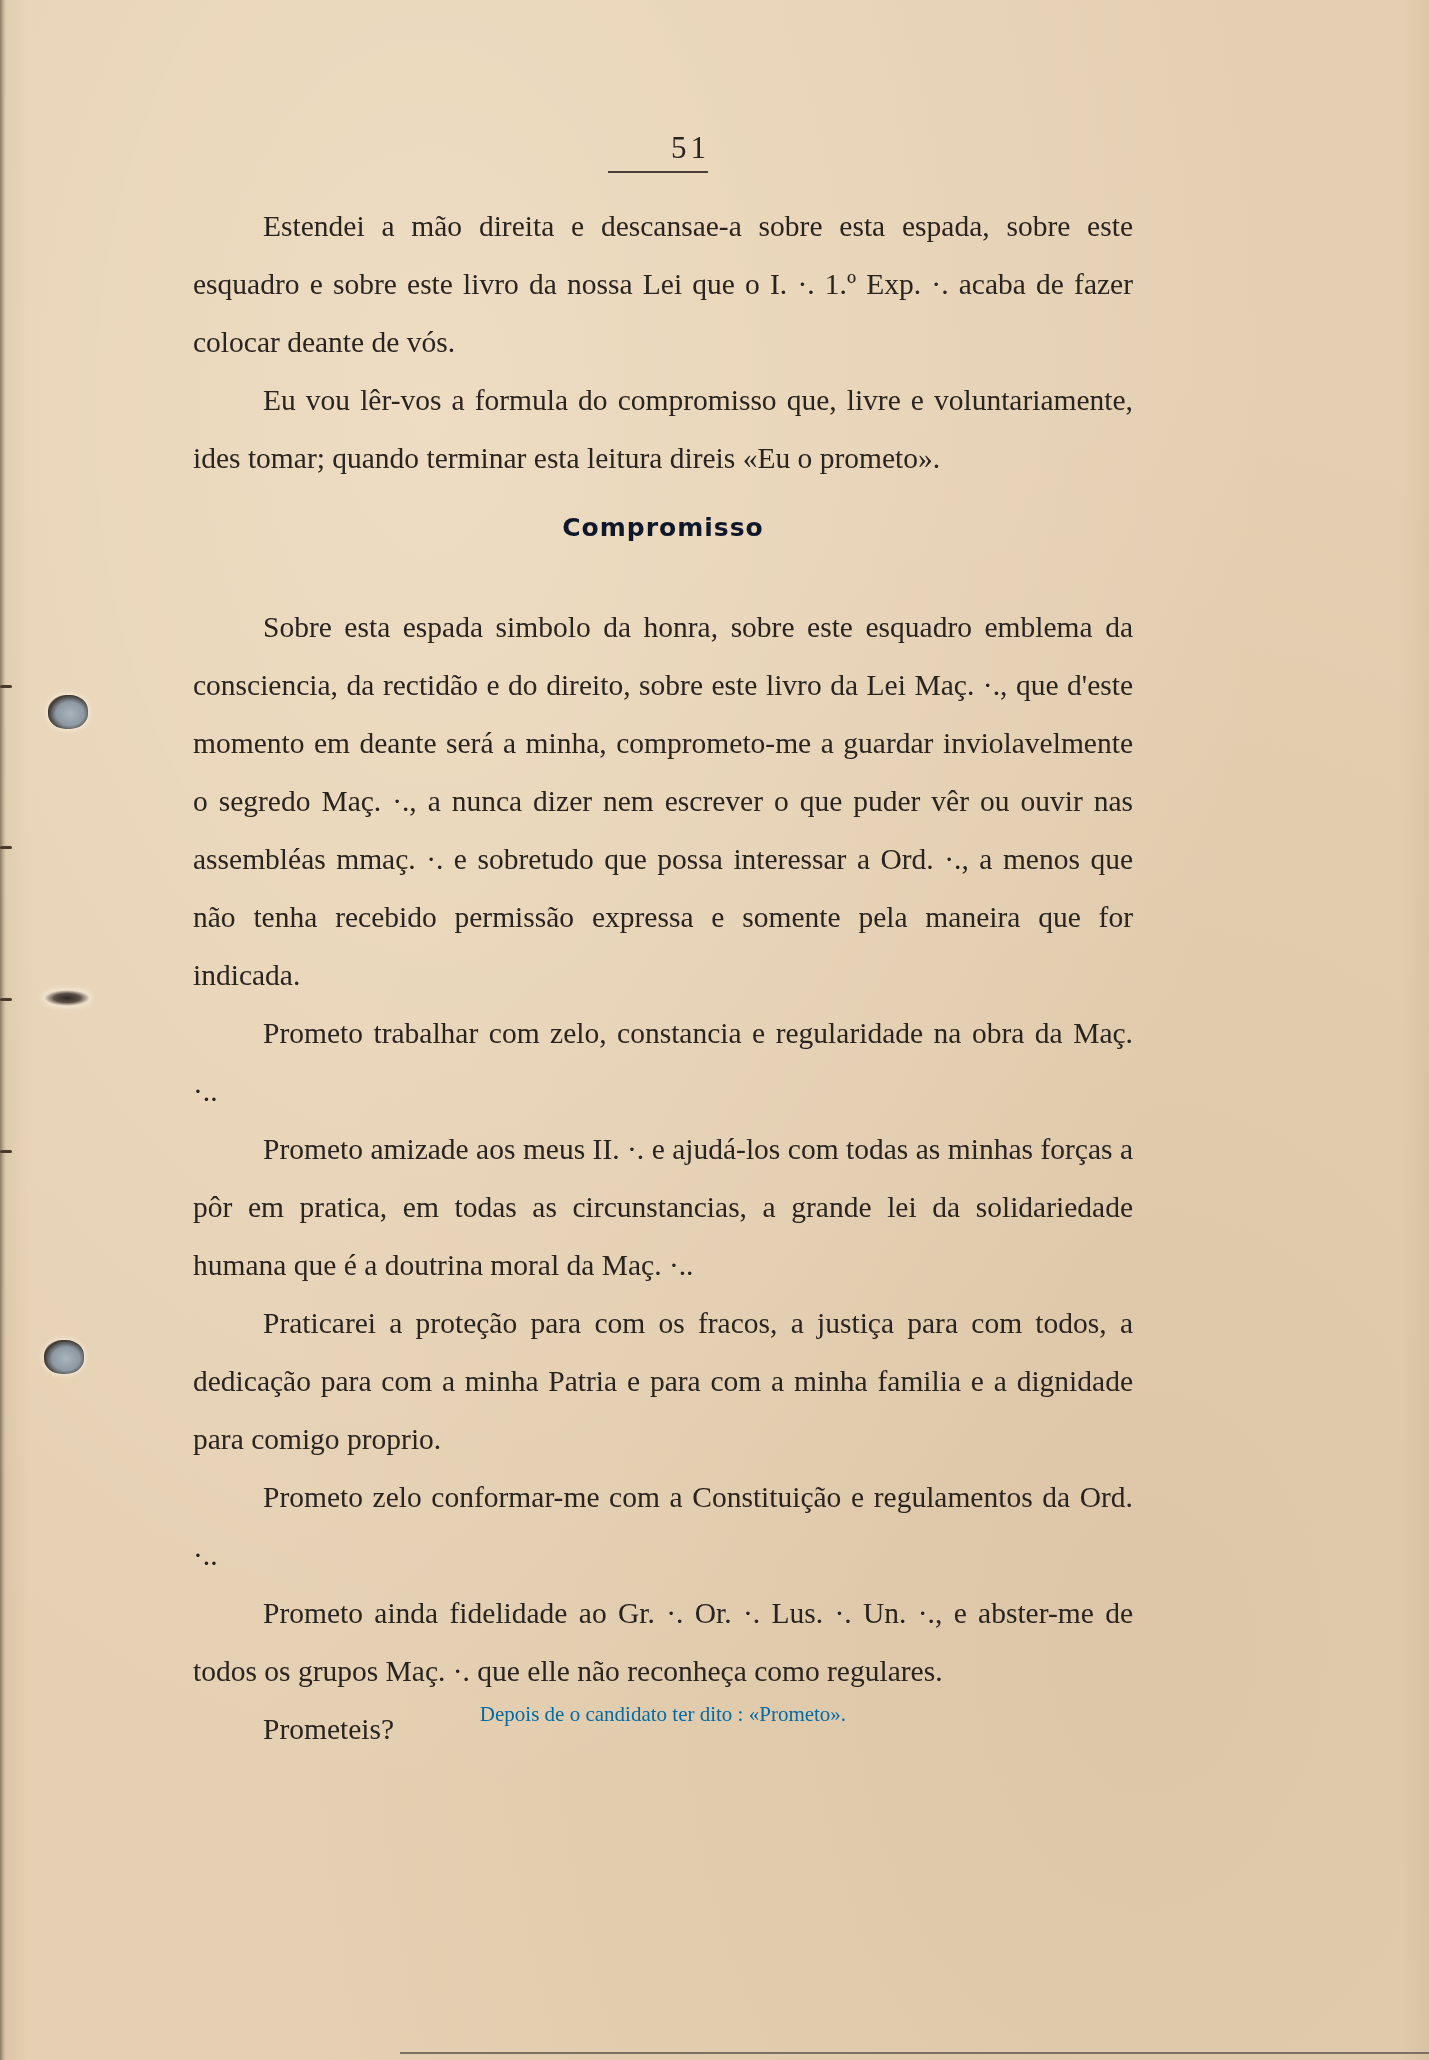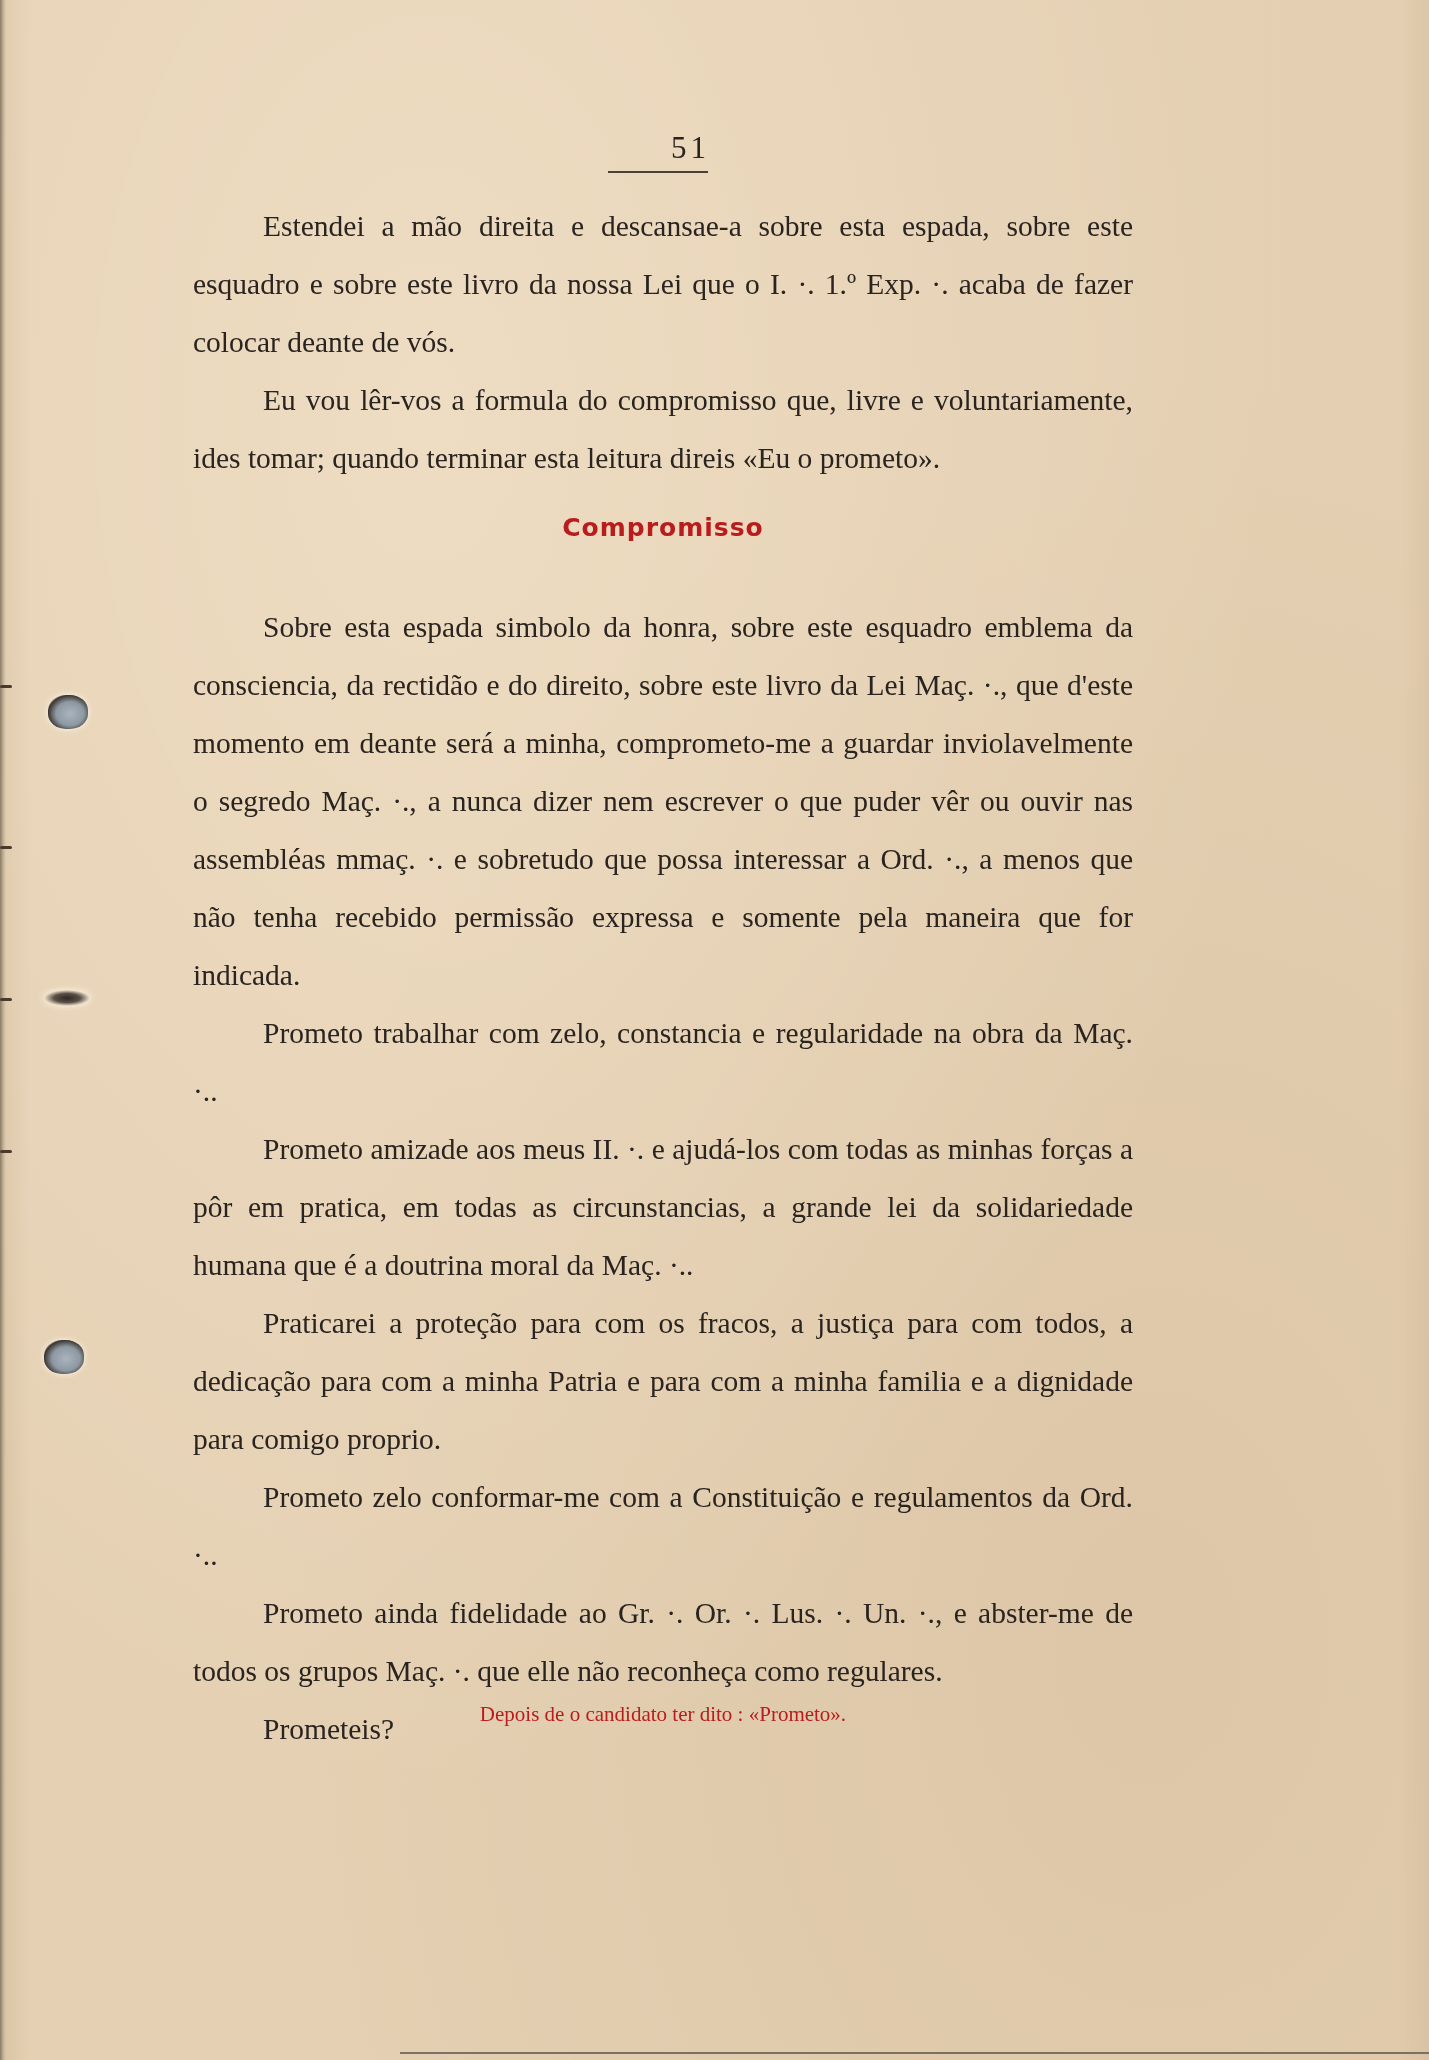--- a/index.html
+++ b/index.html
@@ -83,30 +83,30 @@
 
     .section-heading {
       position: absolute;
       left: 193px; top: 513px;
       width: 940px;
       text-align: center;
       font-family: "DejaVu Sans", "Liberation Sans", sans-serif;
       font-weight: bold;
       font-size: 25px;
       letter-spacing: 1px;
-      color: #b91c1c;
+      color: #0f172a;
     }
 
     .stage-direction {
       position: absolute;
       left: 193px; top: 1702px;
       width: 940px;
       text-align: center;
       font-size: 21px;
-      color: #b91c1c;
+      color: #0369a1;
     }
   </style>
 </head>
 <body>
 
 <div class="binding-edge"></div>
 <div class="binding-thread" style="top:685px"></div>
 <div class="binding-thread" style="top:846px"></div>
 <div class="binding-thread" style="top:998px"></div>
 <div class="binding-thread" style="top:1150px"></div>

